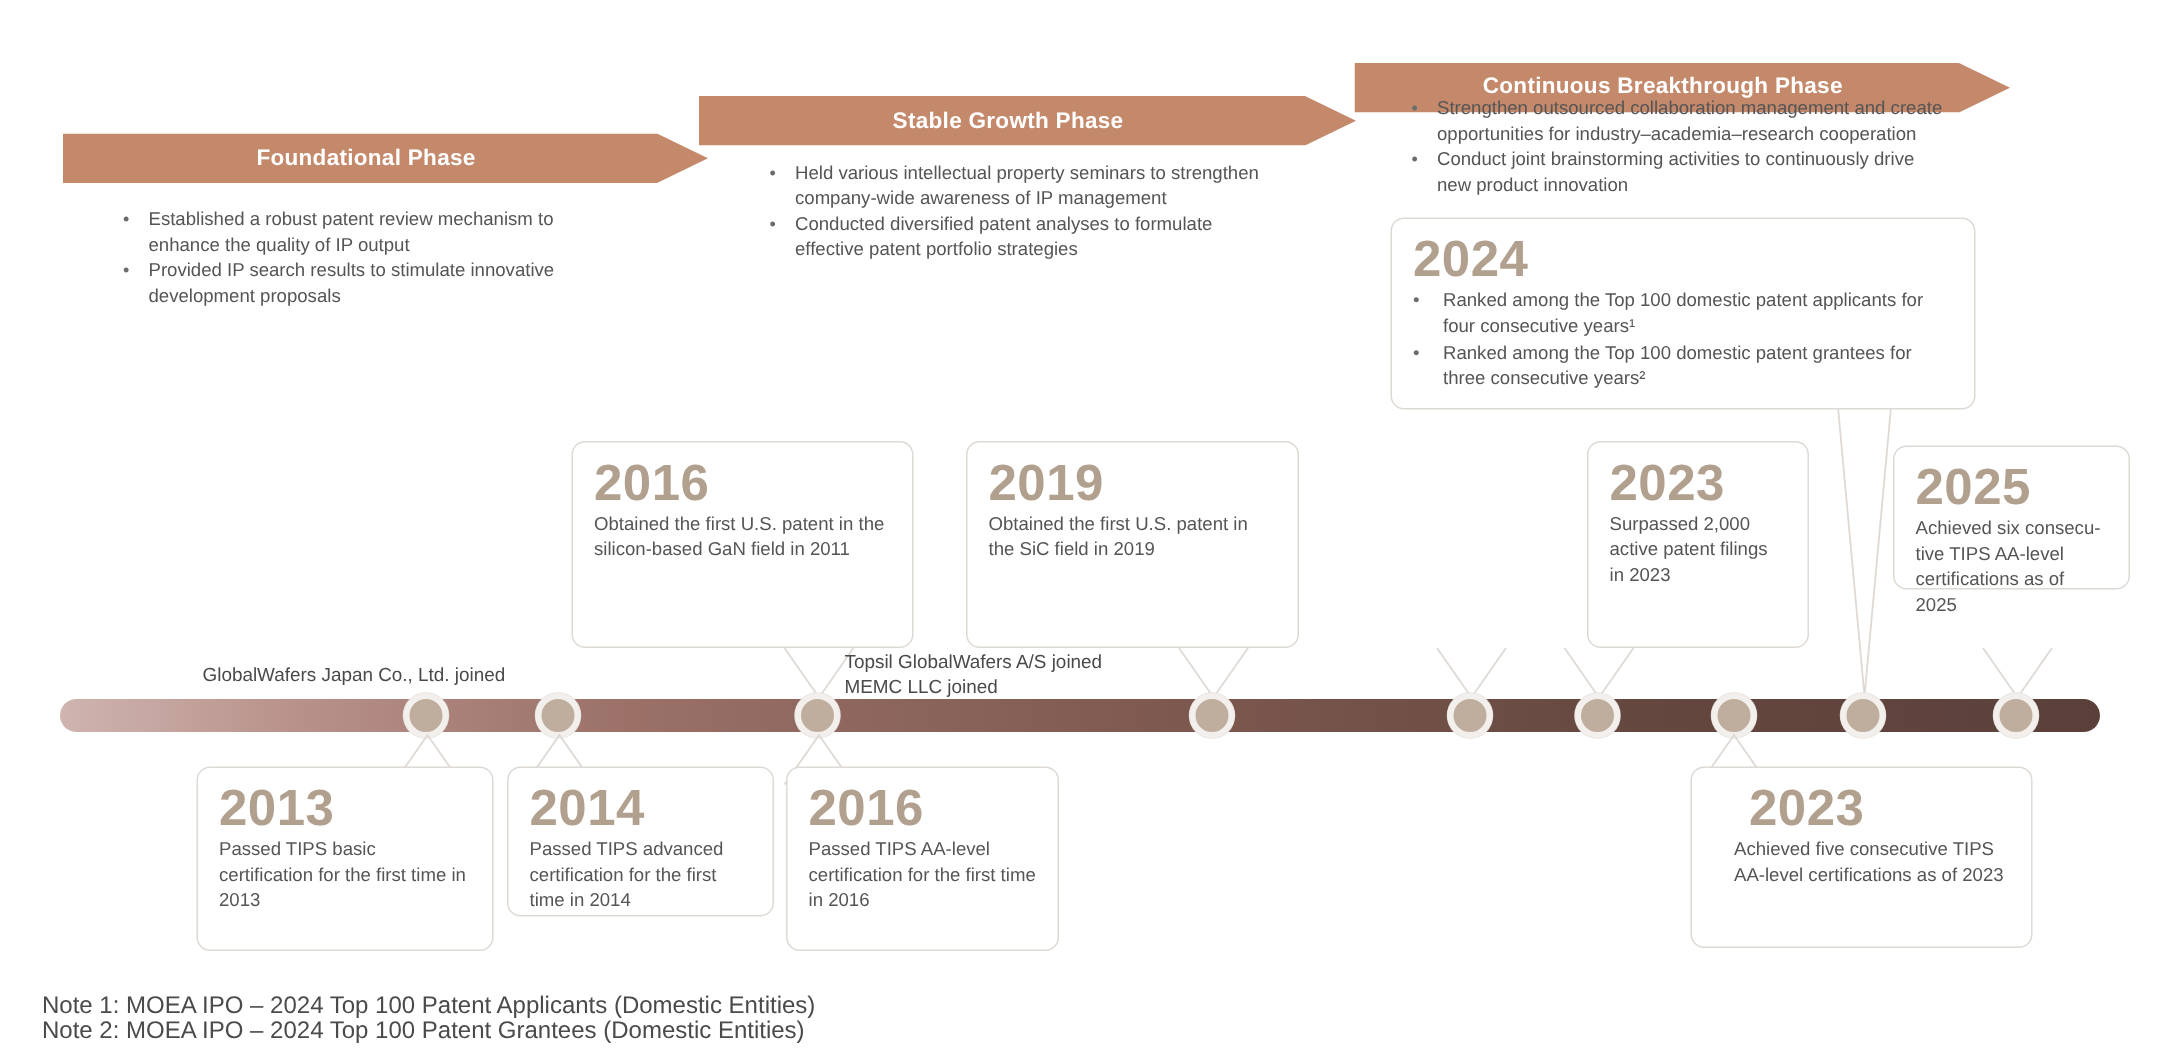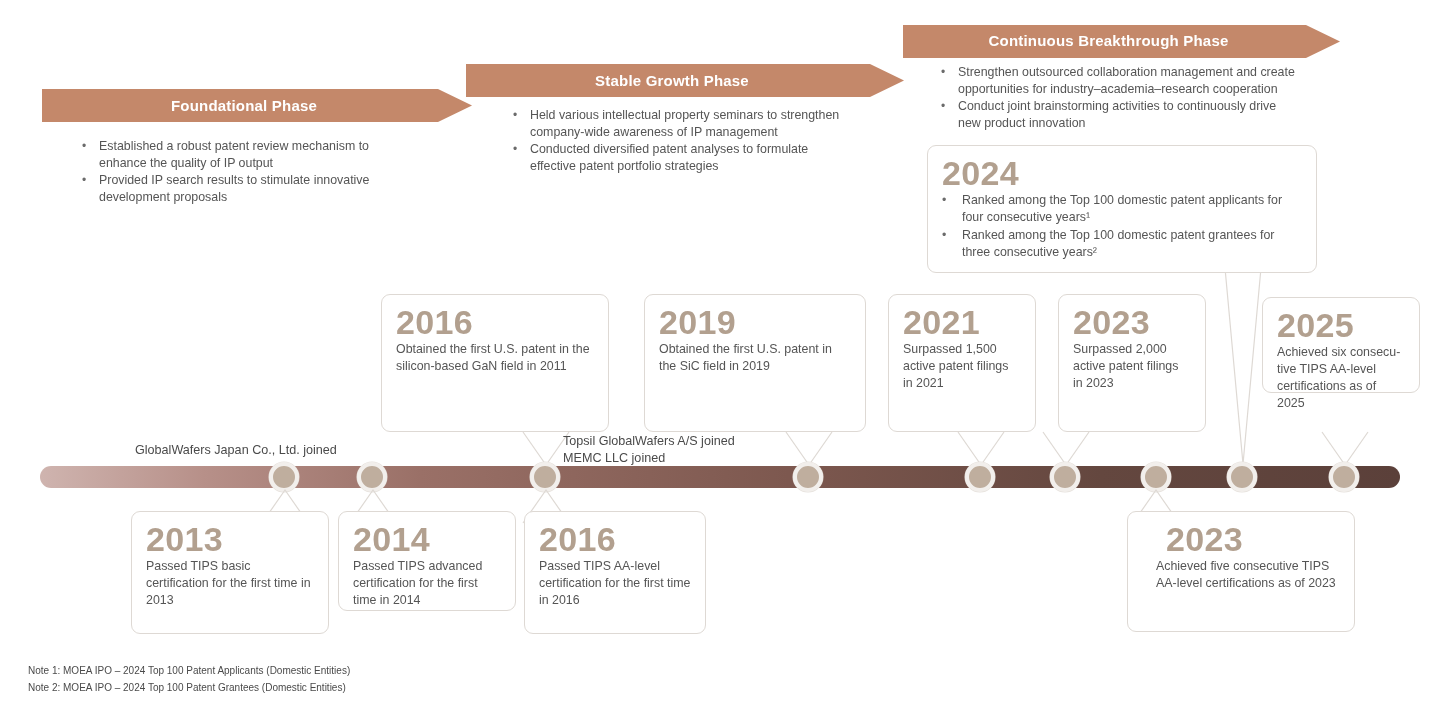--- a/index.html
+++ b/index.html
@@ -112,21 +112,21 @@
     font-size: 12.6px;
     line-height: 17px;
     color: #4a4a4a;
     white-space: nowrap;
   }
 
   
   #footnotes {
     position: absolute;
     left: 28px; top: 662px;
-    font-size: 10px;
+    font-size: 16px;
     line-height: 17px;
     color: #4a4a4a;
   }
 </style>
 </head>
 <body>
 
 <div id="stage">
 
   <div class="phase-arrow" style="left:42px; top:89px; width:430px; height:33px;">
@@ -156,21 +156,21 @@
     <div class="bullet">
       <span class="dot-mark">•</span>
       <span class="btext">Held various intellectual property seminars to strengthen company-wide awareness of IP management</span>
     </div>
     <div class="bullet">
       <span class="dot-mark">•</span>
       <span class="btext">Conducted diversified patent analyses to formulate effective patent portfolio strategies</span>
     </div>
   </div>
 
-  <div class="phase-arrow" style="left:903px; top:25px; width:437px; height:30px;">
+  <div class="phase-arrow" style="left:903px; top:42px; width:437px; height:30px;">
     <svg class="arrow-body" viewBox="0 0 437 33" preserveAspectRatio="none">
       <polygon points="0,0 403,0 437,16.5 403,33 0,33" fill="#c4886a"></polygon>
     </svg>
     <span class="arrow-label">Continuous Breakthrough Phase</span>
   </div>
   <div class="bullets" style="left:941px; top:64px; width:360px;">
     <div class="bullet">
       <span class="dot-mark">•</span>
       <span class="btext">Strengthen outsourced collaboration management and create opportunities for industry–academia–research cooperation</span>
     </div>
@@ -209,24 +209,20 @@
     <path d="M0,0 L23,33 L46,0" fill="none" stroke="#ded9d4" stroke-width="1.2"></path>
   </svg>
   <div class="card" style="left:644px; top:294px; width:222px; height:138px;">
     <div class="year">2019</div>
     <div class="card-body">Obtained the first U.S. patent in the SiC field in 2019</div>
   </div>
 
   <svg class="tail" style="left:958px; top:432px; width:46px; height:36px;" viewBox="0 0 46 36">
     <path d="M0,0 L23,33 L46,0" fill="none" stroke="#ded9d4" stroke-width="1.2"></path>
   </svg>
-  <div class="card" style="left:888px; top:294px; width:148px; height:138px;">
-    <div class="year">2021</div>
-    <div class="card-body">Surpassed 1,500 active patent filings in 2021</div>
-  </div>
 
   <svg class="tail" style="left:1043px; top:432px; width:46px; height:36px;" viewBox="0 0 46 36">
     <path d="M0,0 L23,33 L46,0" fill="none" stroke="#ded9d4" stroke-width="1.2"></path>
   </svg>
   <div class="card" style="left:1058px; top:294px; width:148px; height:138px;">
     <div class="year">2023</div>
     <div class="card-body">Surpassed 2,000 active patent filings in 2023</div>
   </div>
 
   <svg class="tail" style="left:1322px; top:432px; width:46px; height:36px;" viewBox="0 0 46 36">

